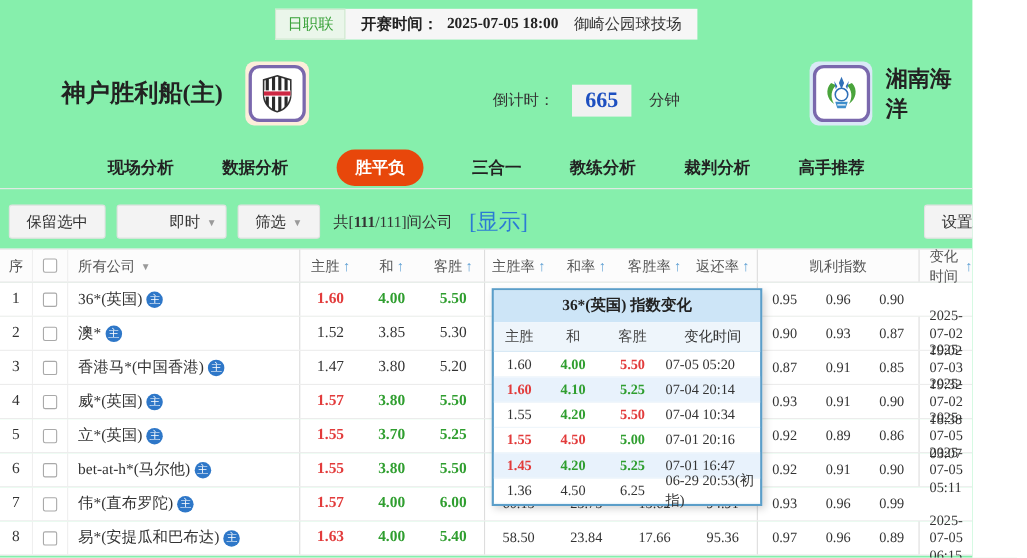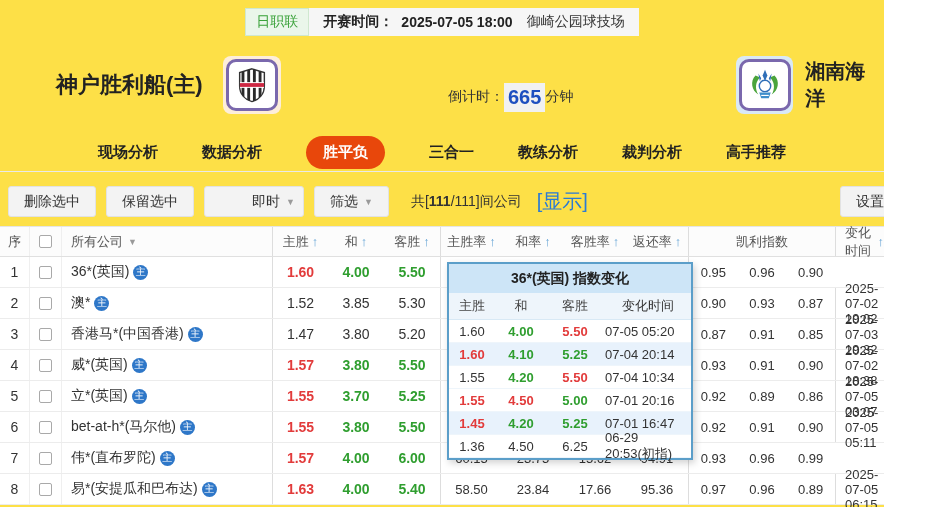--- a/index.html
+++ b/index.html
@@ -1,49 +1,49 @@
 <!DOCTYPE html>
 <html><head>
 <meta charset="utf-8">
 <style>
   * { margin:0; padding:0; box-sizing:border-box; }
   html,body { background:#fff; }
   #page {
     position:relative; width:884px; height:507px; overflow:hidden;
-    background:#fde047; font-family:Liberation Sans, sans-serif; color:#333;
+    background:#86efac; font-family:Liberation Serif, serif; color:#333;
   }
   
   .topbar { position:absolute; top:8px; left:0; right:0; display:flex; justify-content:center; }
   .topbar-inner { display:flex; align-items:center; gap:0; background:#f6f6f6; }
   .league-badge { background:#eaf6ea; border:1px solid #cfe8cf; color:#3aa23a; font-size:14px; padding:4px 10px; }
   .kickoff-wrap { display:flex; align-items:center; gap:8px; padding:4px 14px; font-size:14px; }
   .kickoff-label, .kickoff-time { font-weight:bold; color:#222; }
   .venue { color:#333; margin-left:6px; }
   
   .match-header { position:absolute; top:38px; left:0; right:0; height:94px; }
   .team-home { position:absolute; left:56px; top:0; height:94px; display:flex; align-items:center; gap:20px; }
   .team-away { position:absolute; left:736px; top:0; height:94px; display:flex; align-items:center; gap:12px; }
   .team-name-home { font-size:22px; font-weight:bold; color:#222; }
   .team-name-away { font-size:20px; font-weight:bold; color:#222; }
   .crest-box { width:58px; height:58px; border-radius:8px; display:flex; align-items:center; justify-content:center; }
   .crest-box.home-bg { background:#fdeeda; }
   .crest-box.away-bg { background:#d9e9f6; }
   .crest-inner { width:52px; height:52px; background:#fff; border:3px solid #7a68ad; border-radius:10px; display:flex; align-items:center; justify-content:center; }
-  .countdown { position:absolute; left:448px; top:12px; height:94px; display:flex; align-items:center; gap:0; font-size:14px; color:#333; }
-  .countdown-value { background:#f1f1f1; color:#1d4fc0; font-size:20px; font-weight:bold; padding:3px 4px; }
+  .countdown { position:absolute; left:448px; top:6px; height:94px; display:flex; align-items:center; gap:16px; font-size:14px; color:#333; }
+  .countdown-value { background:#f1f1f1; color:#1d4fc0; font-size:20px; font-weight:bold; padding:3px 12px; }
   
   .tab-bar { position:absolute; top:134px; left:0; right:0; height:38px; display:flex; justify-content:center; align-items:center; gap:44px; border-bottom:1px solid #e9e9e9; }
   .tab { font-size:15px; font-weight:bold; color:#222; cursor:pointer; white-space:nowrap; }
   .tab.active { background:#e8470b; color:#fff; padding:7px 17px; border-radius:17px; }
   
   .toolbar { position:absolute; top:186px; left:8px; right:0; height:31px; display:flex; align-items:center; gap:10px; }
   .tb-btn { background:#f3f3f3; border:1px solid #e2e2e2; border-radius:3px; height:31px; display:flex; align-items:center; padding:0 15px; font-size:14px; color:#333; cursor:pointer; white-space:nowrap; }
   .tb-select { width:100px; justify-content:space-between;padding-left:47px; }
   .dd-caret { color:#9a9a9a; font-size:9px; margin-left:6px; }
-  .company-count { font-size:14px; color:#333; margin-left:12px; }
+  .company-count { font-size:14px; color:#333; margin-left:2px; }
   .company-count b { font-weight:bold; }
   .show-link { color:#2b7bd4; font-size:20px; margin-left:5px; cursor:pointer; }
   .settings-btn { position:absolute; top:186px; right:-34px; }
   
   .grid { position:absolute; top:226px; left:0; right:0; }
   .trow { display:flex; align-items:center; height:31px; border-bottom:1px solid #ececec; font-size:14px; background:#fff; }
   .thead { background:#fcfcfc; border-top:1px solid #e5e5e5; border-bottom:1px solid #e0e0e0; color:#555; font-size:13px; }
   .c-no { width:30px; text-align:center; border-right:1px solid #efefef; align-self:stretch; display:flex; align-items:center; justify-content:center; }
   .c-check { width:32px; border-right:1px solid #efefef; align-self:stretch; display:flex; align-items:center; justify-content:center; }
   .checkbox { width:13px; height:13px; border:1px solid #a9a9a9; border-radius:2px; background:#fff; cursor:pointer; }
@@ -139,21 +139,20 @@
       <div class="tab">现场分析</div>
       <div class="tab">数据分析</div>
       <div class="tab active">胜平负</div>
       <div class="tab">三合一</div>
       <div class="tab">教练分析</div>
       <div class="tab">裁判分析</div>
       <div class="tab">高手推荐</div>
     </div>
 
   <div class="toolbar">
-    <div class="tb-btn">删除选中</div>
     <div class="tb-btn">保留选中</div>
     <div class="tb-btn tb-select">
       <span>即时</span>
       <span class="dd-caret">▼</span>
     </div>
     <div class="tb-btn">
       <span>筛选</span>
       <span class="dd-caret">▼</span>
     </div>
     <span class="company-count"><span>共[</span><b>111</b><span>/111]间公司</span></span>

